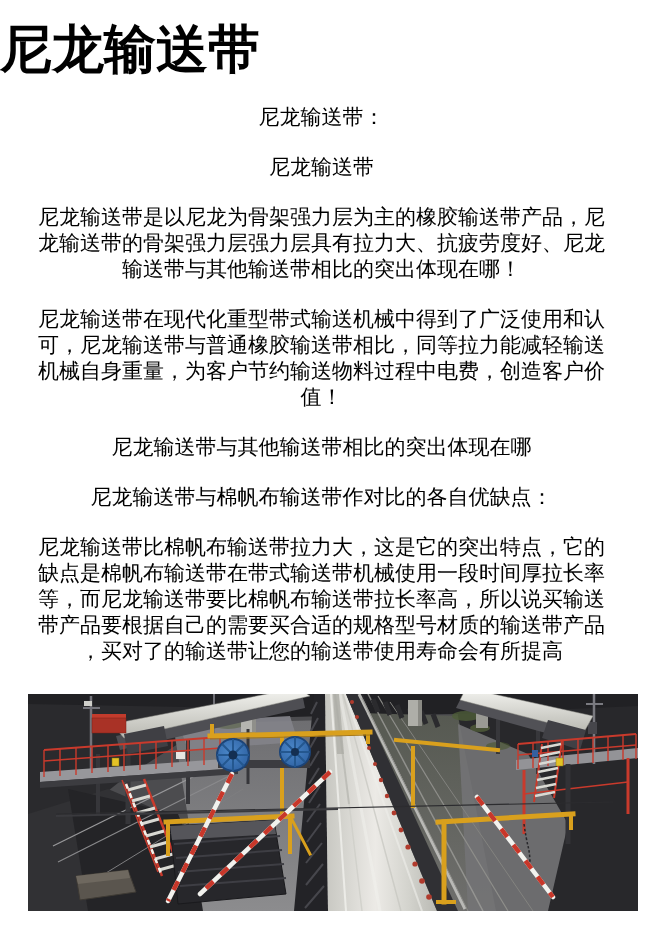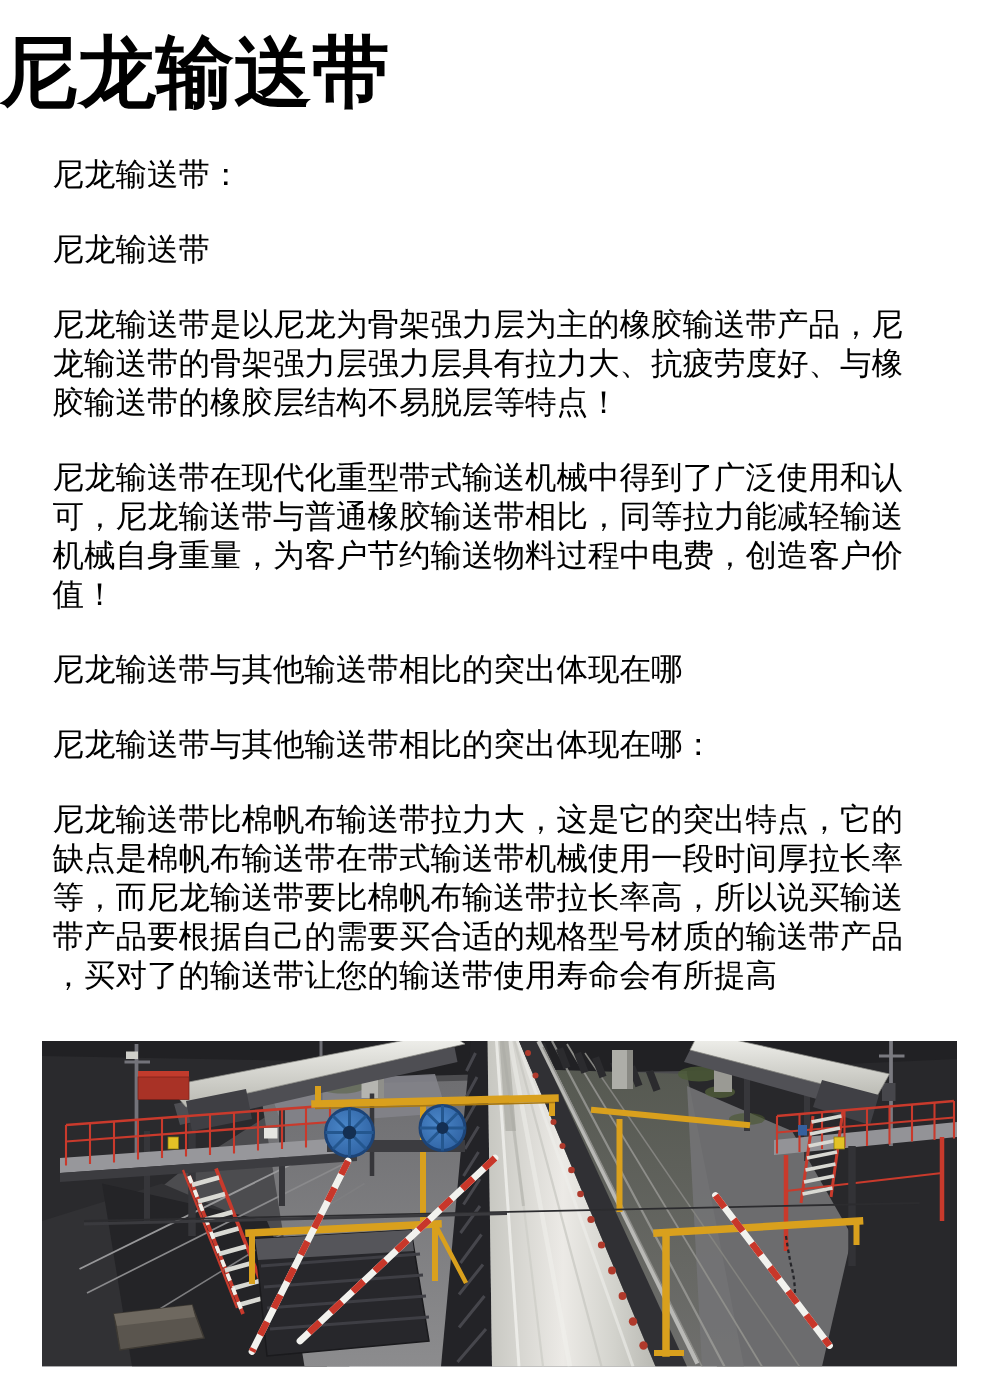--- a/index.html
+++ b/index.html
@@ -5,41 +5,41 @@
   html,body{margin:0;padding:0;}
   body{
     width:666px;height:930px;background:#ffffff;overflow:hidden;
     font-family:"Liberation Sans","DejaVu Sans",sans-serif;color:#000;
   }
   h1.title{
     margin:20px 0 0 0;font-size:52px;line-height:1.15;font-weight:700;
     letter-spacing:0;
   }
   .body-text{margin:0 0 0 35px;width:573px;font-size:21px;line-height:26px;}
-  .para{margin:24px 0;word-break:break-all;line-break:anywhere;text-align:left;}
+  .para{margin:24px 0;word-break:break-all;line-break:anywhere;text-align:center;}
   figure.photo{margin:30px auto 0 auto;width:610px;height:217px;padding:0;}
   figure.photo svg{display:block;width:610px;height:217px;}
   .s-red{stroke:var(--photo-railing-red,#c93a2c);fill:none;}
   .s-yellow{stroke:var(--photo-gantry-yellow,#d9a01d);fill:none;stroke-linecap:square;}
   .pole-white{stroke:var(--photo-barrier-white,#f2f2ee);stroke-width:4.5;fill:none;stroke-linecap:round;}
   .pole-red{stroke:var(--photo-barrier-red,#c8372a);stroke-width:4.5;fill:none;stroke-dasharray:10 10;}
 </style>
 </head>
 <body>
 
 <main>
   <h1 class="title">尼龙输送带</h1>
 
   <section class="body-text">
     <p class="para">尼龙输送带：</p>
     <p class="para">尼龙输送带</p>
-    <p class="para">尼龙输送带是以尼龙为骨架强力层为主的橡胶输送带产品，尼龙输送带的骨架强力层强力层具有拉力大、抗疲劳度好、与橡胶输送带的橡胶层结构不易脱层等特点！</p>
+    <p class="para">尼龙输送带是以尼龙为骨架强力层为主的橡胶输送带产品，尼龙输送带的骨架强力层强力层具有拉力大、抗疲劳度好、尼龙输送带与其他输送带相比的突出体现在哪！</p>
     <p class="para">尼龙输送带在现代化重型带式输送机械中得到了广泛使用和认可，尼龙输送带与普通橡胶输送带相比，同等拉力能减轻输送机械自身重量，为客户节约输送物料过程中电费，创造客户价值！</p>
     <p class="para">尼龙输送带与其他输送带相比的突出体现在哪</p>
-    <p class="para">尼龙输送带与其他输送带相比的突出体现在哪：</p>
+    <p class="para">尼龙输送带与棉帆布输送带作对比的各自优缺点：</p>
     <p class="para">尼龙输送带比棉帆布输送带拉力大，这是它的突出特点，它的缺点是棉帆布输送带在带式输送带机械使用一段时间厚拉长率等，而尼龙输送带要比棉帆布输送带拉长率高，所以说买输送带产品要根据自己的需要买合适的规格型号材质的输送带产品，买对了的输送带让您的输送带使用寿命会有所提高</p>
   </section>
 
   <figure class="photo" aria-label="煤场双线带式输送机（尼龙输送带）现场照片">
     <svg viewBox="0 0 610 217" preserveAspectRatio="none">
       <defs>
         <linearGradient id="gBelt" x1="0" y1="0" x2="1" y2="0">
           <stop offset="0" stop-color="#c7c7c1"></stop>
             <stop offset="0.45" stop-color="#eceae6"></stop>
           <stop offset="0.75" stop-color="#d3d3cd"></stop>

